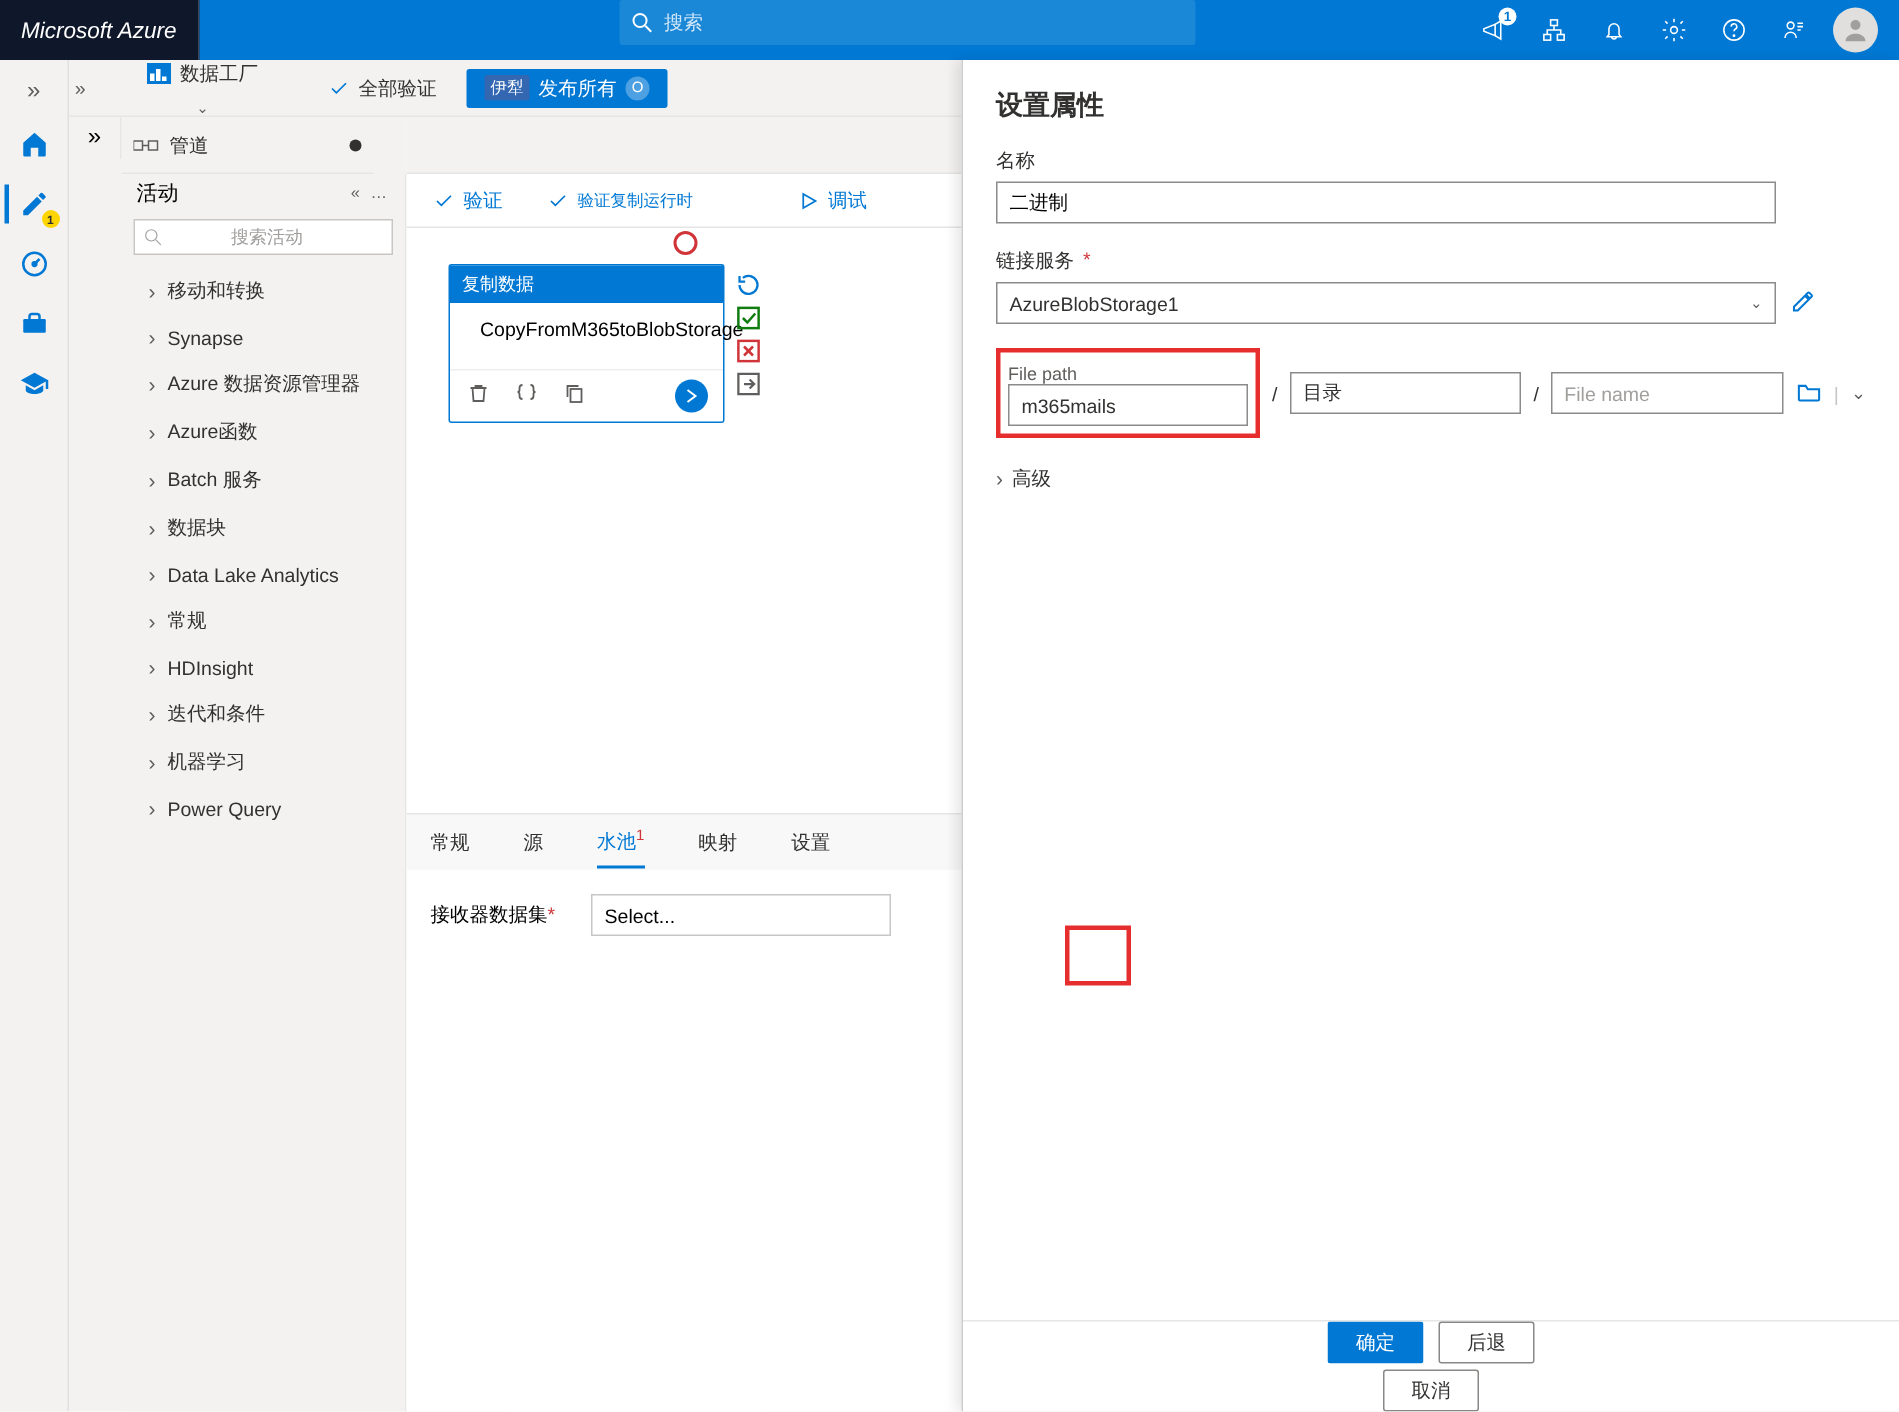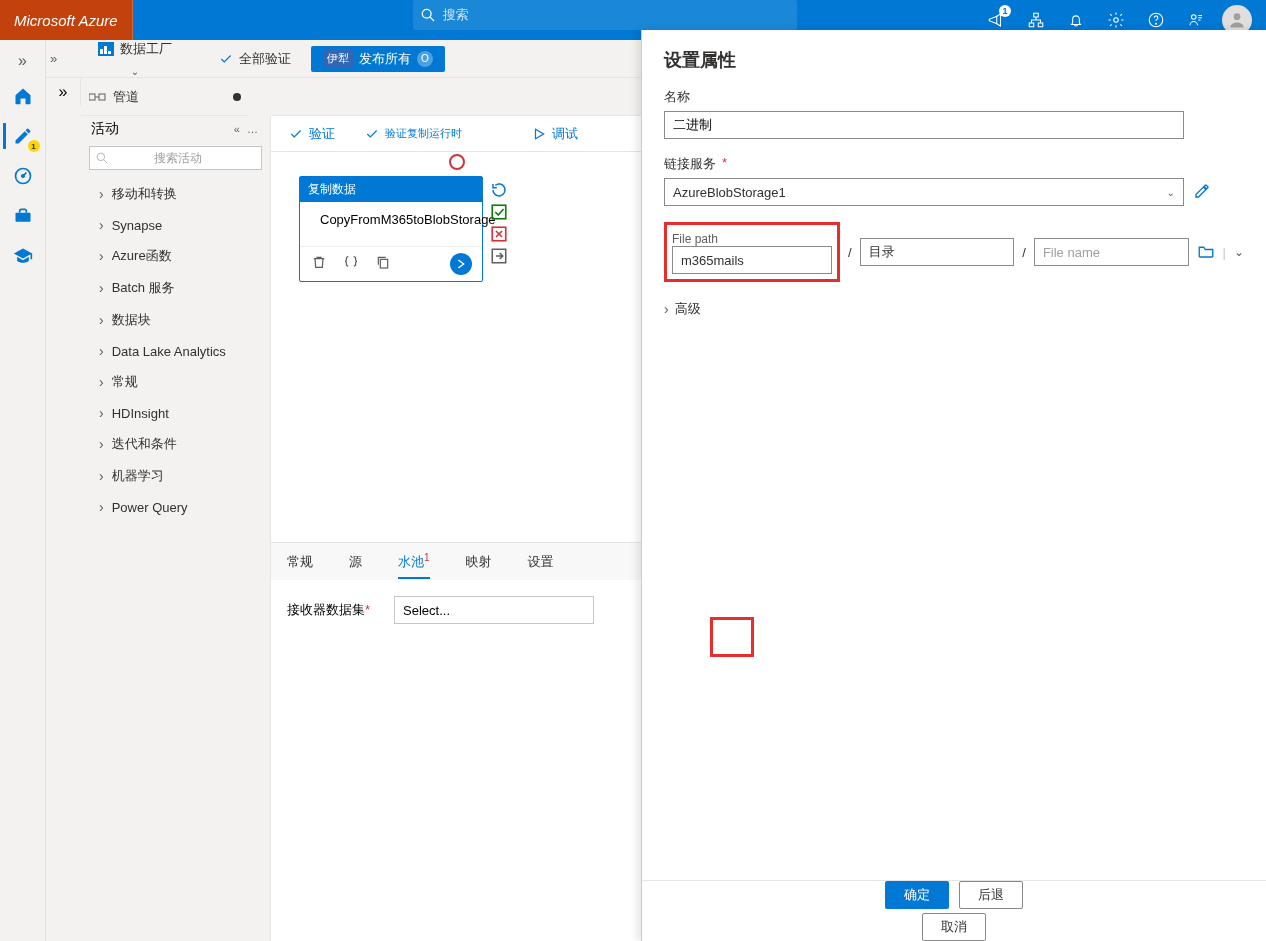--- a/index.html
+++ b/index.html
@@ -1,18 +1,18 @@
 <!DOCTYPE html>
 <html><head>
   <meta charset="utf-8">
   <style>
     * { margin:0; padding:0; box-sizing:border-box; font-family:"Segoe UI",Arial,sans-serif; }
     body { background:#f3f2f1; overflow:hidden; height:941px; width:1266px; position:relative; }
     
-    .header { background:#c2410c; height:40px; display:flex; align-items:center; color:#fff; position:relative; }
+    .header { background:#0f172a; height:40px; display:flex; align-items:center; color:#fff; position:relative; }
     .logo { padding:0 14px; font-style:italic; font-size:15px; height:40px; display:flex; align-items:center; border-right:1px solid rgba(255,255,255,0.2); }
     .ribbon {  background:#0078d4; height:40px; flex:1; }
     .search-box { margin-left:280px; display:flex; align-items:center; background:#1b87d7; height:30px; width:384px; border-radius:2px; padding:0 8px; }
     .search-box svg{ width:14px;height:14px;fill:#fff;margin-right:8px;}
     .search-box span{ color:#d0e7f8; font-size:13px;}
     .hdr-icons { position:absolute; right:8px; display:flex; align-items:center; gap:0; }
     .hdr-btn { width:40px; height:40px; display:flex; align-items:center; justify-content:center; color:#fff; position:relative; }
     .hdr-btn svg { width:18px;height:18px; stroke:#fff; fill:none; stroke-width:1.4; }
     .badge { position:absolute; top:5px; right:5px; background:#fff; color:#0078d4; font-size:9px; font-weight:bold; border-radius:50%; width:12px;height:12px; display:flex; align-items:center;justify-content:center;}
     .avatar { width:30px;height:30px; background:#e1dfdd; border-radius:50%; margin:0 6px; display:flex;align-items:center;justify-content:center;}
@@ -72,21 +72,21 @@
     
     .dtabs{ height:38px; border-top:1px solid #e5e5e5; display:flex;align-items:center; padding:0 16px; gap:36px; font-size:13px; color:#323130; background:#f8f8f8;}
     .dtab{ position:relative; padding:8px 0;}
     .dtab.active{ color:#0078d4;}
     .dtab.active::after{ content:""; position:absolute; bottom:0; left:0; right:0; height:2px; background:#0078d4;}
     .dtab sup{ color:#d13438; font-size:10px;}
     .sink-row{ padding:16px; display:flex; align-items:center; gap:24px; font-size:13px;}
     .sink-label span.req{ color:#d13438;}
     .sink-select{ width:200px; height:28px; border:1px solid #c8c6c4; background:#fff; padding:0 8px; font-size:13px; display:flex;align-items:center;}
     
-    .right-panel{ position:absolute; right:0; top:30px; bottom:0; width:625px; background:#fff; border-left:1px solid #ccc; box-shadow:-4px 0 8px rgba(0,0,0,0.1); display:flex; flex-direction:column;}
+    .right-panel{ position:absolute; right:0; top:40px; bottom:0; width:625px; background:#fff; border-left:1px solid #ccc; box-shadow:-4px 0 8px rgba(0,0,0,0.1); display:flex; flex-direction:column;}
     .rp-body{ flex:1; padding:18px 22px; font-size:13px; color:#323130; overflow:auto;}
     .rp-title{ font-size:18px; font-weight:600; margin-bottom:16px;}
     .rp-label{ font-size:13px; margin-bottom:5px; display:flex; gap:6px;}
     .rp-label .req{ color:#d13438;}
     .rp-input{ width:520px; height:28px; border:1px solid #8b8b8b; padding:0 8px; font-size:13px; margin-bottom:16px; background:#fff;}
     .rp-select{ width:520px; height:28px; border:1px solid #8b8b8b; padding:0 8px; font-size:13px; display:flex; justify-content:space-between; align-items:center;}
     .rp-edit-icon{ margin-left:10px; color:#0078d4;}
     .rp-select-row{ display:flex;align-items:center; margin-bottom:16px;}
     .fp-label{ font-size:12px; color:#605e5c; margin-top:2px;}
     .fp-callout{ display:inline-block; padding:5px 5px; border:3px solid #e62e2e;}
@@ -254,20 +254,21 @@
   <div class="act-search">
     <svg viewBox="0 0 16 16">
         <circle cx="6.5" cy="6.5" r="5" fill="none" stroke="#a19f9d"></circle>
         <line x1="10.5" y1="10.5" x2="15" y2="15" stroke="#a19f9d"></line>
       </svg>
     <span>搜索活动</span>
   </div>
   <div id="cat-list">
       <div class="act-cat">移动和转换</div>
       <div class="act-cat">Synapse</div>
+      <div class="act-cat">Azure 数据资源管理器</div>
       <div class="act-cat">Azure函数</div>
       <div class="act-cat">Batch 服务</div>
       <div class="act-cat">数据块</div>
       <div class="act-cat">Data Lake Analytics</div>
       <div class="act-cat">常规</div>
       <div class="act-cat">HDInsight</div>
       <div class="act-cat">迭代和条件</div>
       <div class="act-cat">机器学习</div>
       <div class="act-cat">Power Query</div>
     </div>

